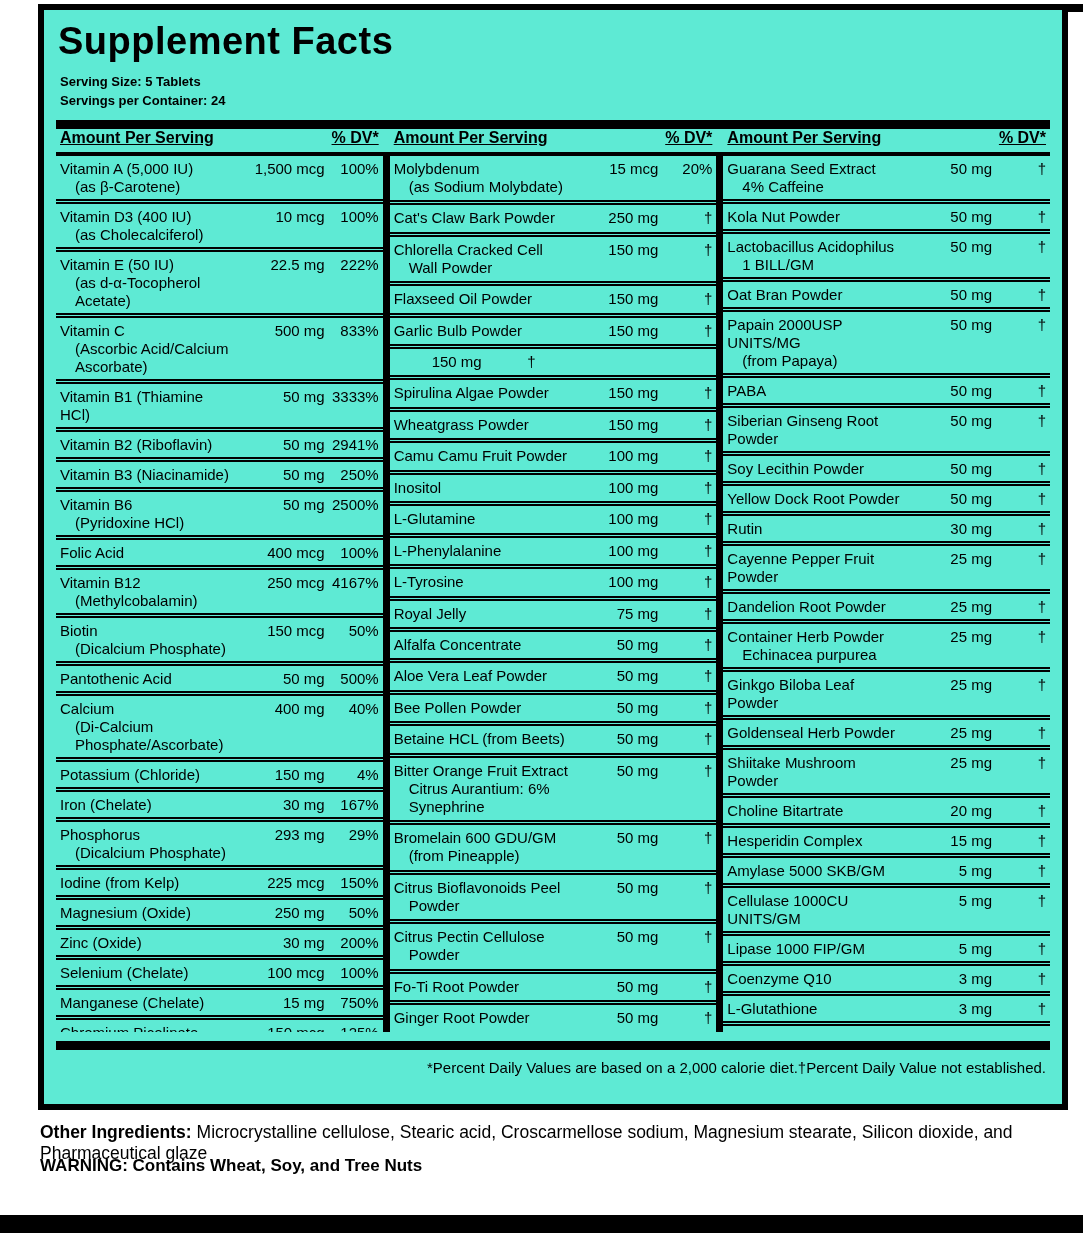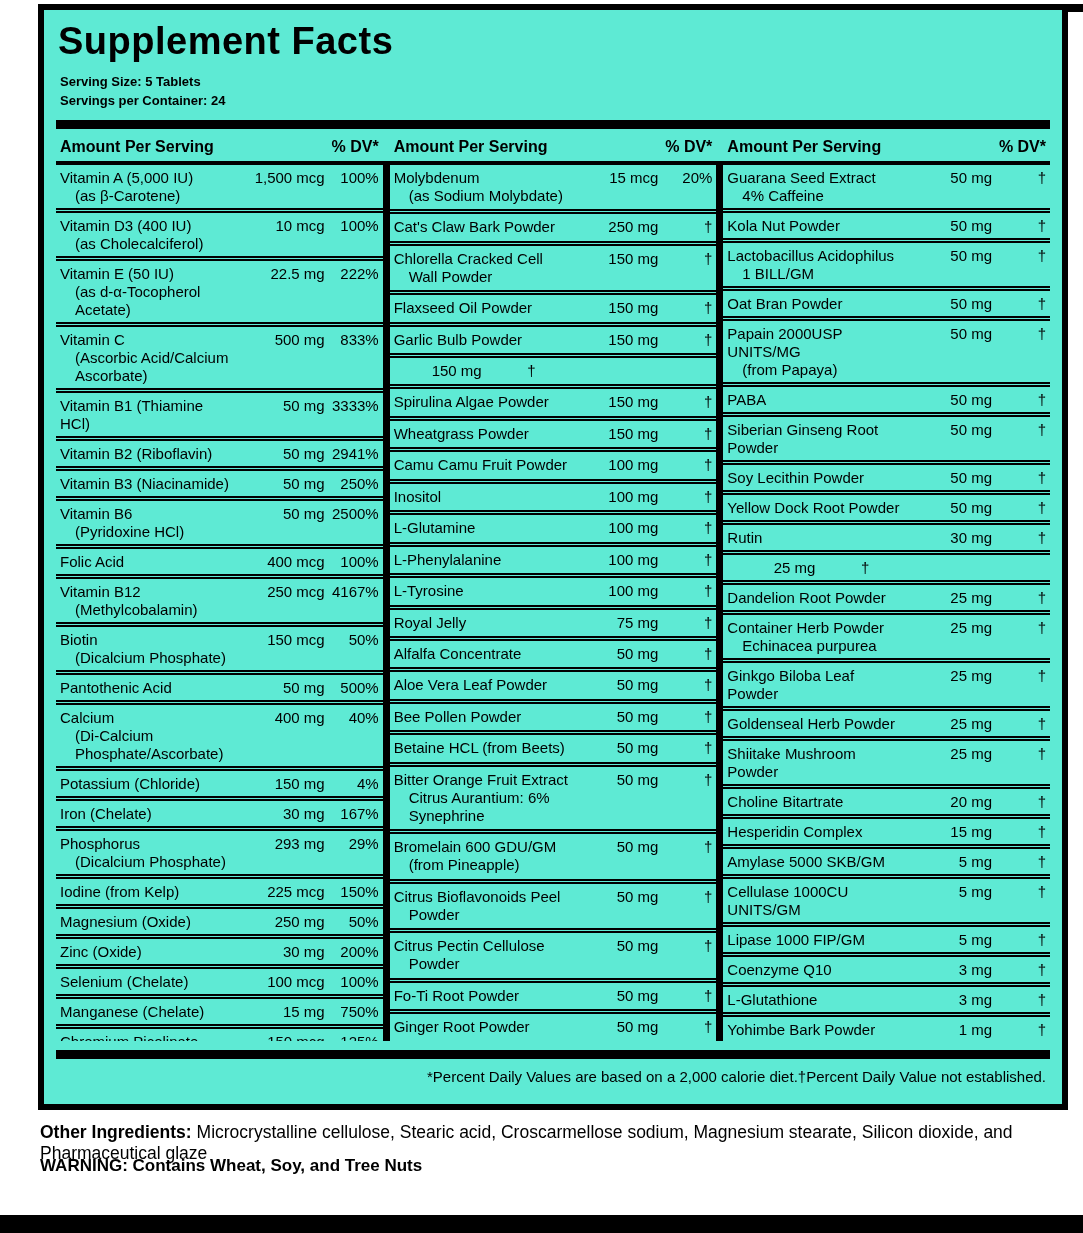--- a/index.html
+++ b/index.html
@@ -13,21 +13,21 @@
     border:6px solid #000; background:#5eead4; padding:8px 12px 0 12px;
   }
 
   .title { font-size:38px; font-weight:bold; letter-spacing:0.5px; margin:2px 0 10px 2px; }
   .serving { font-size:13px; font-weight:bold; line-height:1.45; margin-left:4px; }
 
   .bar-thick { height:9px; background:#000; margin-top:9px; }
 
   .header-row { display:flex; border-bottom:4px solid #000; }
   .header-cell { flex:1; display:flex; justify-content:space-between; align-items:flex-end;
-                 padding:9px 4px 5px 4px; font-weight:bold; font-size:16px; }
+                 padding:0 4px 5px 4px; font-weight:bold; font-size:16px;text-decoration:underline; }
   .header-gap { width:7px; }
 
   .columns { display:flex; height:876px; overflow:hidden; }
   .vdivider { width:7px; background:#000; }
   .col { flex:1; display:flex; flex-direction:column; min-width:0; }
 
   .row { flex:1 0 auto; display:flex; align-items:flex-start; padding:4px 4px 3px 4px; font-size:15px; line-height:1.2; }
   .row + .row { border-top:5px double #000; }
   .cell-name { flex:1; min-width:0; }
   .cell-name .sub { padding-left:15px; }
@@ -481,20 +481,23 @@
             <div class="cell-dv">†</div>
           </div>
           <div class="row">
             <div class="cell-name">
               <div>Rutin</div>
             </div>
             <div class="cell-amt">30 mg</div>
             <div class="cell-dv">†</div>
           </div>
           <div class="row">
+            <div class="cell-name">
+              <div>Cayenne Pepper Fruit Powder</div>
+            </div>
             <div class="cell-amt">25 mg</div>
             <div class="cell-dv">†</div>
           </div>
           <div class="row">
             <div class="cell-name">
               <div>Dandelion Root Powder</div>
             </div>
             <div class="cell-amt">25 mg</div>
             <div class="cell-dv">†</div>
           </div>

